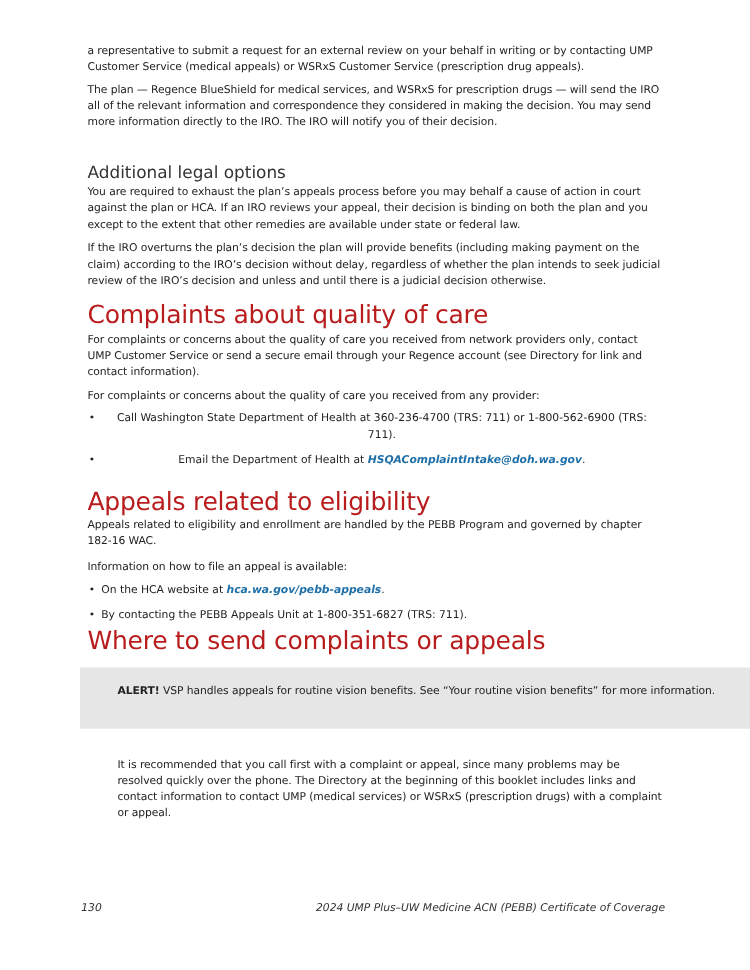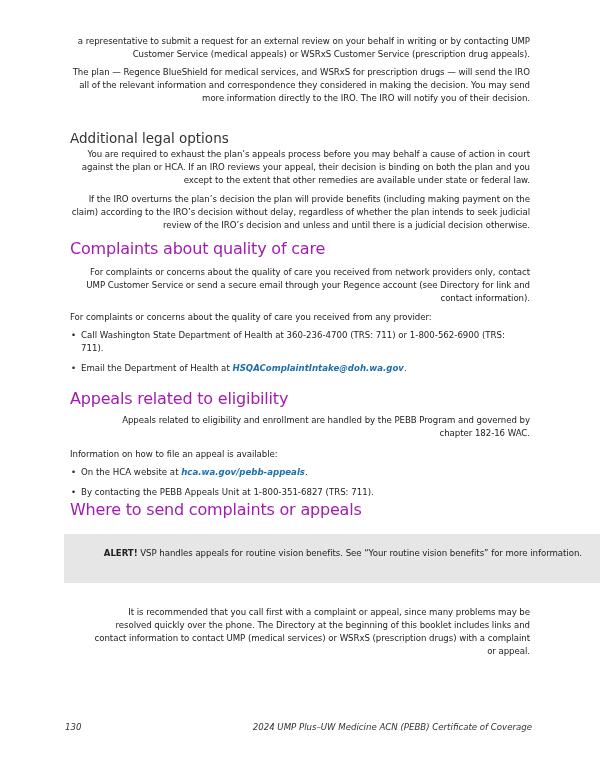--- a/index.html
+++ b/index.html
@@ -1,37 +1,37 @@
 <!DOCTYPE html>
 <html><head>
   <meta charset="utf-8">
   <style>
     html, body { margin: 0; padding: 0; background: #ffffff; }
     body { width: 600px; height: 776px; position: relative; overflow: hidden;
            font-family: "DejaVu Sans", "Liberation Sans", sans-serif; color: #222; }
     .page { position: absolute; left: 70px; top: 0; width: 460px; }
-    p { font-size: 8.6px; line-height: 12.9px; margin: 0; letter-spacing: -0.05px; text-align: right; }
+    p { font-size: 8.6px; line-height: 12.9px; margin: 0; letter-spacing: -0.05px; }
     .p1 { position: absolute; top: 35px; }
     .p2 { position: absolute; top: 66px; }
     h3 { position: absolute; margin: 0; font-weight: normal; font-size: 13.5px; color: #333; }
-    h2 { position: absolute; margin: 0; font-weight: normal; font-size: 16px; color: #a21caf; letter-spacing: -0.2px; }
+    h2 { position: absolute; margin: 0; font-weight: normal; font-size: 20px; color: #b91c1c; letter-spacing: -0.2px; }
     .h3a { top: 130px; }
     .p3 { position: absolute; top: 148px; }
     .p4 { position: absolute; top: 193px; }
     .h2a { top: 239px; }
     .p5 { position: absolute; top: 266px; }
     .p6 { position: absolute; top: 311px; }
     ul { position: absolute; margin: 0; padding: 0; list-style: none; }
     li { font-size: 8.6px; line-height: 12.9px; position: relative; padding-left: 11px; }
     li::before { content: "•"; position: absolute; left: 1px; top: 0; }
     .ul1 { top: 329px; }
-    .ul1 li { margin-bottom: 7px; }
+    .ul1 li { margin-bottom: 7px; text-align: center; }
     a.lnk { color: #1e6fa8; font-weight: bold; text-decoration: none; font-style: italic; }
     .h2b { top: 389px; }
-    .p7 { position: absolute; top: 414px; margin-left: 24px; }
+    .p7 { position: absolute; top: 414px; }
     .p8 { position: absolute; top: 448px; }
     .ul2 { top: 466px; }
     .ul2 li { margin-bottom: 7px; }
     .h2c { top: 500px; }
     .alert { position: absolute; left: -6px; top: 534px; width: 548px; height: 49px;
              background: #e6e6e6; box-sizing: border-box; padding: 13px 30px 0 30px; }
     .alert p { font-size: 8.6px; line-height: 12.9px; }
     .alert b { font-weight: bold; }
     .p9 { position: absolute; top: 606px; margin-left: 24px; }
     .footer { position: absolute; left: 0; top: 722px; width: 460px; font-size: 8.6px; font-style: italic; color: #333; }

